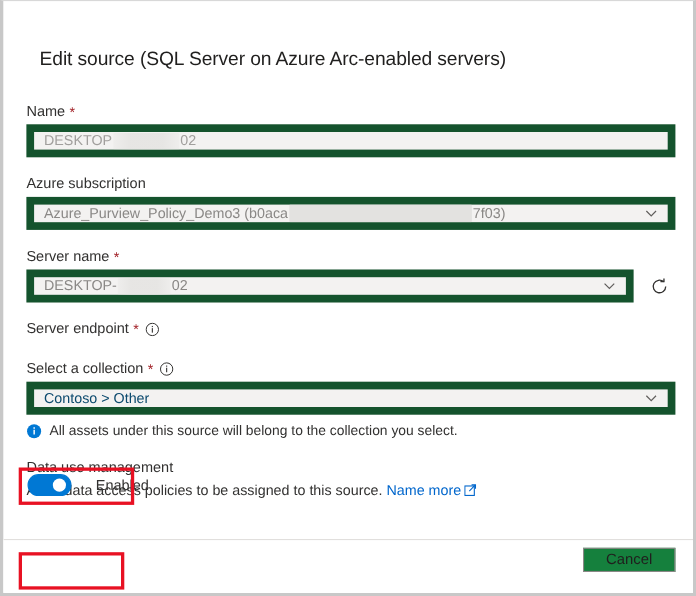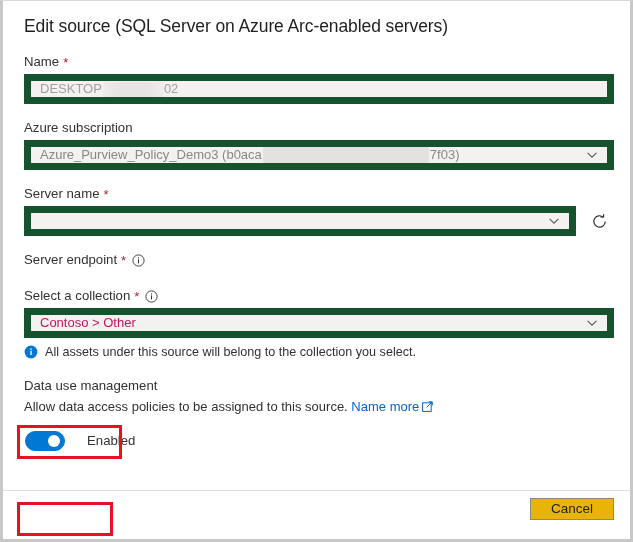--- a/index.html
+++ b/index.html
@@ -28,22 +28,22 @@
     left: 0; right: 0;
     top: 0;
     bottom: 48px;
     padding: 0 16px;
     box-sizing: border-box;
   }
   .panel-title {
     font-size: 17.5px;
     color: #201f1e;
     font-weight: 400;
-    margin: 0;
-    padding: 13px 0 0 5px;
+    margin: 12px;
+    padding: 28px 0 0 5px;
     letter-spacing: -0.1px;
     line-height: 24px;
   }
 
   .field-group { padding-left: 5px; }
 
   .field-label {
     font-size: 13.2px;
     color: #323130;
     line-height: 16px;
@@ -90,21 +90,21 @@
     font-size: 13px;
     color: #a19f9d;
     padding-left: 9px;
     white-space: nowrap;
     line-height: 16px;
   }
   .fld.combo .val { color: #8a8886; }
   .fld.collection {
     background: #f3f2f1;
   }
-  .fld.collection .val { color: #be185d; }
+  .fld.collection .val { color: #0c4a6e; }
 
   .redact {
     display: inline-block;
     background: #e3e2e0;
     vertical-align: middle;
     border-radius: 1px;
     margin: 0 1px;
   }
   .redact.soft {
     background: linear-gradient(90deg, rgba(230,229,227,0.35) 0%, rgba(230,229,227,0.95) 25%, rgba(230,229,227,0.95) 75%, rgba(230,229,227,0.35) 100%);
@@ -125,21 +125,21 @@
     align-items: center;
     justify-content: center;
     background: transparent;
     border: none;
     padding: 0;
     cursor: pointer;
   }
 
   .help-row {
     display: flex;
-    align-items: flex-start;
+    align-items: flex-end;
     gap: 7px;
     padding-top: 6px;
   }
   .help-row .help-text {
     font-size: 12.6px;
     color: #323130;
     line-height: 16px;
   }
   .blue-info {
     flex: 0 0 14px;
@@ -248,21 +248,21 @@
     padding: 0;
     line-height: 20px;
     margin-top: 48px;
   }
   .btn-cancel {
     position: absolute;
     right: 16px;
     top: 7px;
     width: 84px;
     height: 22px;
-    background: #eab308;
+    background: #15803d;
     color: #201f1e;
     border: 1px solid #8a8886;
     font-size: 13.5px;
     font-family: "Liberation Sans", sans-serif;
     cursor: pointer;
     padding: 0;
     line-height: 20px;
   }
 </style>
 </head>
@@ -299,20 +299,21 @@
           </span>
         </div>
       </div>
 
       <div class="field-label">
         <span>Server name</span>
         <span class="req">*</span>
       </div>
       <div class="input-row">
         <div class="fld combo" style="max-width:558px;">
+          <span class="val"><span>DESKTOP-</span><span class="redact soft" style="width:48px;height:15px;"></span><span>02</span></span>
           <span class="chev" style="margin-left:auto;">
             <svg width="12" height="12" viewBox="0 0 12 12" aria-hidden="true">
                 <path d="M1.6 3.8 L6 8.2 L10.4 3.8" fill="none" stroke="#605e5c" stroke-width="1.1"></path>
               </svg>
           </span>
         </div>
         <button class="refresh-btn">
           <svg width="17" height="17" viewBox="0 0 17 17" aria-hidden="true">
             <path d="M14.2 8.5 A5.7 5.7 0 1 1 12.3 4.2" fill="none" stroke="#323130" stroke-width="1.2"></path>
             <path d="M9.4 3.9 L12.6 3.9 L12.6 1.2" fill="none" stroke="#323130" stroke-width="1.2"></path>

